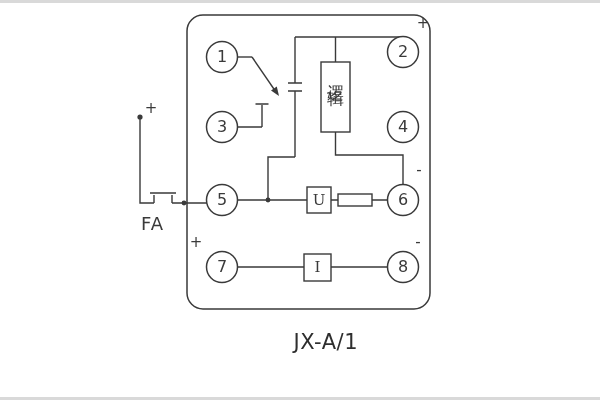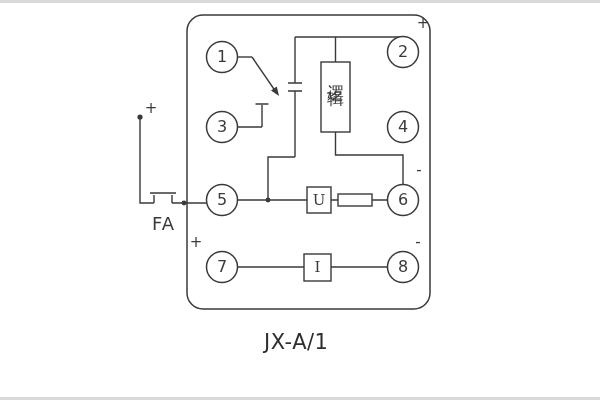--- a/index.html
+++ b/index.html
@@ -30,26 +30,26 @@
     position: absolute; left: 326px; top: 71px;
     writing-mode: vertical-rl; text-orientation: upright;
     font-size: 17px; line-height: 20px; letter-spacing: 5px; color: #3a3a3a;
   }
   .elem-label {
     position: absolute; text-align: center;
     font-family: "DejaVu Serif", "Liberation Serif", serif;
     font-size: 15px; color: #3a3a3a;
   }
   .fa-label {
-    position: absolute; left: 152px; top: 213px;
+    position: absolute; left: 141px; top: 213px;
     font-size: 18px; letter-spacing: 1px; color: #3a3a3a;
   }
   .title-label {
-    position: absolute; left: 264px; top: 330px; width: 110px;
-    text-align: left; font-size: 21px; letter-spacing: 0.5px; color: #2e2e2e;
+    position: absolute; left: 248px; top: 330px; width: 110px;
+    text-align: right; font-size: 21px; letter-spacing: 0.5px; color: #2e2e2e;
   }
 </style>
 </head>
 <body>
 
 <div class="stage">
 
   <div class="edge-strip top"></div>
   <div class="edge-strip bottom"></div>
 

